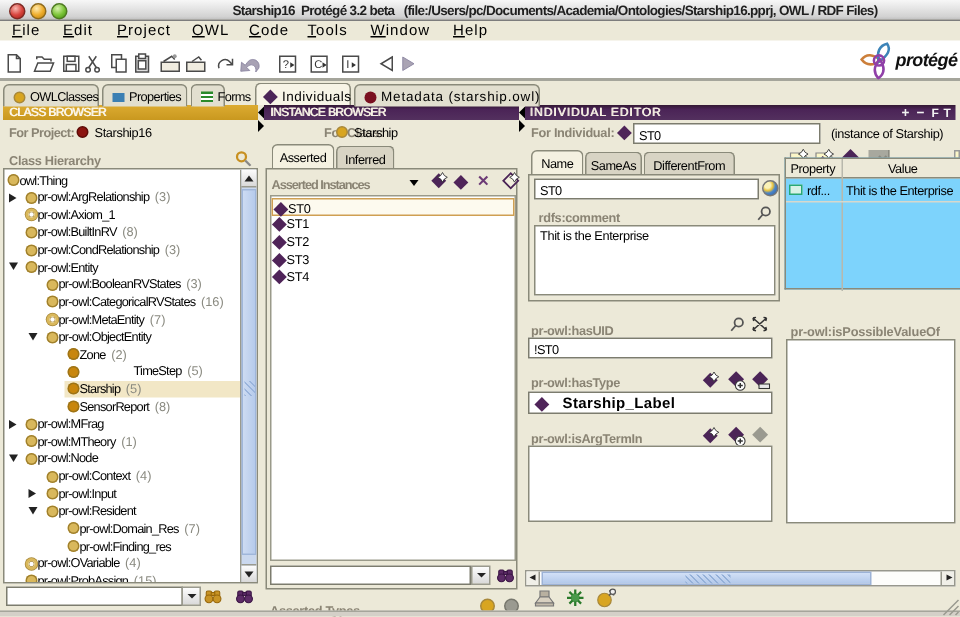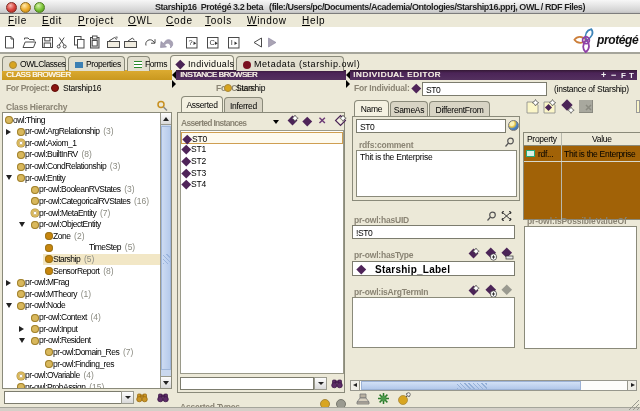--- a/index.html
+++ b/index.html
@@ -118,21 +118,21 @@
     <path d="M13.4 11.3 Q19 19.5 12.6 24.2 Q7.4 18.6 13.4 11.3 Z" stroke="#9040a8"></path>
     <circle cx="13" cy="12.3" r="3.4" stroke="#9040a8"></circle>
   </g>
 </svg>
 <div class="abs" style="left:597px; top:33px; font-size:12px; font-weight:bold; font-style:italic; letter-spacing:-0.4px; color:#111;">protégé</div>
 
 <div class="mtab" style="left:2px; top:56px; width:64px;"><span class="tabdot" style="background:#d8a520; border:1px solid #a8883a; border-radius:50%;"></span>OWLClasses</div>
 <div class="mtab" style="left:68px; top:56px; width:57px;"><span class="tabdot" style="background:#3b7fb3; top:4.5px; height:6px;"></span>Properties</div>
 <div class="mtab" style="left:127px; top:56px; width:19px;"><span class="tabdot" style="background:repeating-linear-gradient(#2a8a2a 0 1.5px, #fff 1.5px 3px); top:4px; height:7px;"></span>Forms</div>
 <div class="mtab active" style="left:170px; top:55px; width:64px; padding-top:2.5px; font-size:9px; letter-spacing:0.35px;"><span class="tabdot" style="background:#4b2457; transform:rotate(45deg); width:6.5px; height:6.5px; top:4.5px;"></span>Individuals</div>
-<div class="mtab" style="left:236px; top:56px; width:108px; font-size:9px; letter-spacing:0.55px;"><span class="tabdot" style="background:#7a1020; border-radius:50%;"></span>Metadata (starship.owl)</div>
+<div class="mtab" style="left:236px; top:56px; width:124px; font-size:9px; letter-spacing:0.55px;"><span class="tabdot" style="background:#7a1020; border-radius:50%;"></span>Metadata (starship.owl)</div>
 
 <div class="abs phead gold" style="left:2px; top:70px; width:170px;">CLASS BROWSER</div>
 <div class="abs lbl" style="left:6px; top:83px; letter-spacing:-0.35px;">For Project:</div>
 <div class="abs" style="left:51px; top:84px; width:8px; height:8px; border-radius:50%; background:#8b1410; border:1px solid #5e0c08;"></div>
 <div class="abs blk" style="left:63px; top:83px;">Starship16</div>
 <div class="abs lbl" style="left:6px; top:102px;">Class Hierarchy</div>
 <svg class="abs" style="left:157px; top:100px;" width="11" height="11">
     <circle cx="4" cy="4.5" r="3" fill="none" stroke="#c89020" stroke-width="1.5"></circle>
     <path d="M6.5 7 l3.5 3.5" stroke="#888" stroke-width="1.5"></path>
   </svg>
@@ -432,21 +432,21 @@
   </svg>
 <svg class="abs" style="left:560px; top:99px;" width="16" height="16">
     <rect x="3" y="2" width="8" height="8" fill="#4b2457" transform="rotate(45 7 6)"></rect>
     <path d="M11 8 l1.2 2 2 1.2 -2 1.2 -1.2 2 -1.2-2 -2-1.2 2-1.2 z" fill="#fff" stroke="#333" stroke-width="0.6"></path>
   </svg>
 <div class="abs" style="left:579px; top:100px; width:14px; height:13px; background:#a8a89e; box-shadow:inset -1px -1px 0 #8a8a80;"><svg width="14" height="13">
       <path d="M7 4 l5 5 M12 4 l-5 5" stroke="#8a8a80" stroke-width="1.5"></path>
     </svg></div>
 <div class="abs" style="left:636px; top:100px; width:4px; height:13px; background:#fbf6c8; border:1px solid #999;"></div>
 
-<div class="abs" style="left:523px; top:132px; width:117px; height:88px; background:#a16207; border:1px solid #8a8a7a; border-right:none;">
+<div class="abs" style="left:523px; top:105px; width:117px; height:88px; background:#7dd3fc; border:1px solid #8a8a7a; border-right:none;">
   <div style="position:absolute; left:0; top:0; width:100%; height:13px; background:#ece9d8; border-bottom:1px solid #8a8a7a; font-size:8.5px; letter-spacing:-0.3px;">
     <span style="position:absolute; left:3px; top:1px;">Property</span>
       <span style="position:absolute; left:68px; top:1px;">Value</span>
   </div>
   <div style="position:absolute; left:37px; top:0; width:1px; height:88px; background:#b8b8ac;"></div>
   <div style="position:absolute; left:2px; top:17px; width:9px; height:7px; background:#d8f2e6; border:1.5px solid #27a877;"></div>
   <div style="position:absolute; left:14px; top:15.5px; font-size:8.5px; letter-spacing:-0.3px;">rdf...</div>
   <div style="position:absolute; left:40px; top:15.5px; font-size:8.5px; letter-spacing:-0.3px;">Thit is the Enterprise</div>
   <div style="position:absolute; left:0; top:28px; width:100%; height:1px; background:#d8d8cc;"></div>
 </div>

